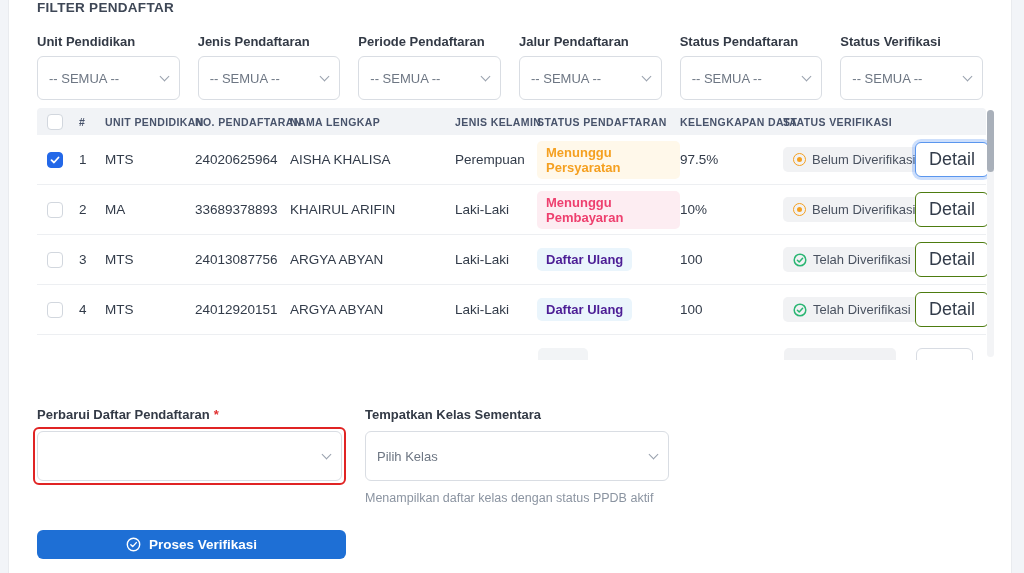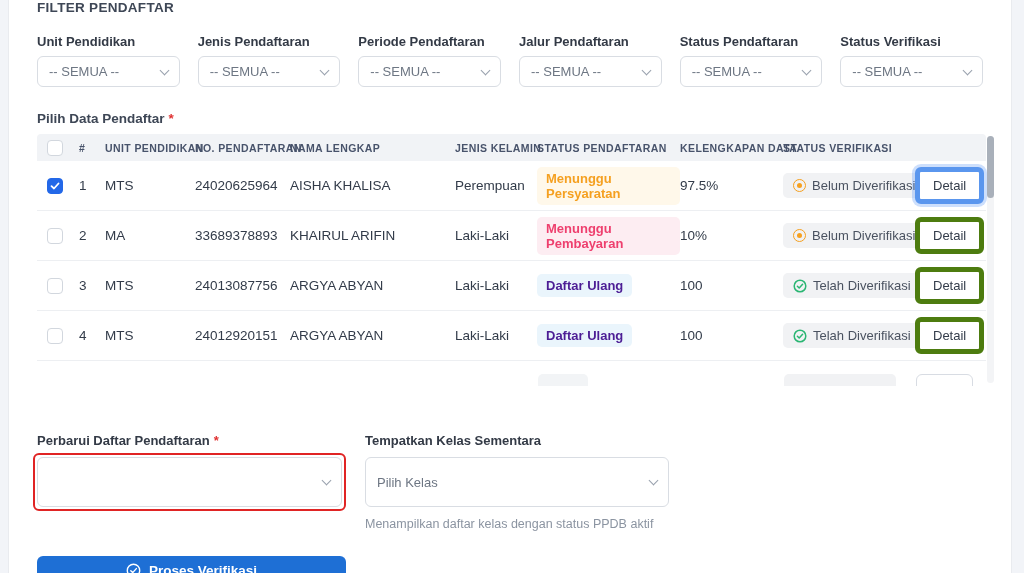--- a/index.html
+++ b/index.html
@@ -21,21 +21,21 @@
   .section-title {
     font-size:13.5px; font-weight:700; color:#3e4756;
     letter-spacing:.3px;
   }
   .filter-grid {
     margin-top:19px;
     display:grid; grid-template-columns:repeat(6,1fr); column-gap:18px;
   }
   .field-label { font-size:13px; font-weight:700; color:#333a46; }
   .select {
-    margin-top:7px; height:31px; border:1px solid #d9dde3; border-radius:6px;
+    margin-top:7px; height:44px; border:1px solid #d9dde3; border-radius:6px;
     background:#fff; display:flex; align-items:center; justify-content:space-between;
     padding:0 11px; cursor:pointer;
   }
   .select .sel-text { font-size:13px; color:#6d7683; white-space:nowrap; overflow:hidden; }
   .chev {
     width:7px; height:7px; border-right:1.5px solid #98a1ad; border-bottom:1.5px solid #98a1ad;
     transform:rotate(45deg); margin-top:-3px; flex:none;
   }
 
   
@@ -70,22 +70,22 @@
   .badge {
     display:inline-flex; align-items:center; gap:6px; background:#f1f2f4; border-radius:5px;
     padding:5px 10px; font-size:13px; color:#4a5260; white-space:nowrap;
   }
   .dot-ico {
     width:13px; height:13px; border:1.5px solid #f5a020; border-radius:50%;
     display:inline-flex; align-items:center; justify-content:center; flex:none;
   }
   .dot-ico i { width:5px; height:5px; background:#f5a020; border-radius:50%; display:block; }
   .btn-detail {
-    background:#fff; border:5px solid #4d7c0f; border-radius:6px; padding:6px 13px;
-    font-size:13px; color:#333c4a; font-family:inherit; cursor:pointer;
+    background:#fff; border:1px solid #4d7c0f; border-radius:6px; padding:6px 13px;
+    font-size:18px; color:#333c4a; font-family:inherit; cursor:pointer;
   }
   .btn-detail.focused {
     border-color:#5a96ee; box-shadow:0 0 0 3px rgba(77,139,245,.28);
   }
   
   .partial-row { position:relative; height:26px; }
   .partial-pill   { position:absolute; left:501px; top:13px; width:50px;  height:22px; background:#f2f4f6; border-radius:5px; }
   .partial-badge  { position:absolute; left:747px; top:13px; width:112px; height:22px; background:#f1f2f4; border-radius:5px; }
   .partial-button { position:absolute; left:879px; top:13px; width:57px;  height:24px; background:#fff; border:1px solid #d8dce3; border-radius:6px; }
   .vscroll {
@@ -154,23 +154,20 @@
       </div>
       <div>
         <div class="field-label">Status Verifikasi</div>
         <div class="select">
           <span class="sel-text">-- SEMUA --</span>
           <span class="chev"></span>
         </div>
       </div>
     </div>
 
-    <div class="table-title-row">
-      <span>Pilih Data Pendaftar</span><span class="req">*</span>
-    </div>
 
     <div class="table-wrap">
 
       <div class="tgrid thead">
         <div class="th">
           <span class="checkbox"></span>
         </div>
         <div class="th">#</div>
         <div class="th">UNIT PENDIDIKAN</div>
         <div class="th">NO. PENDAFTARAN</div>

